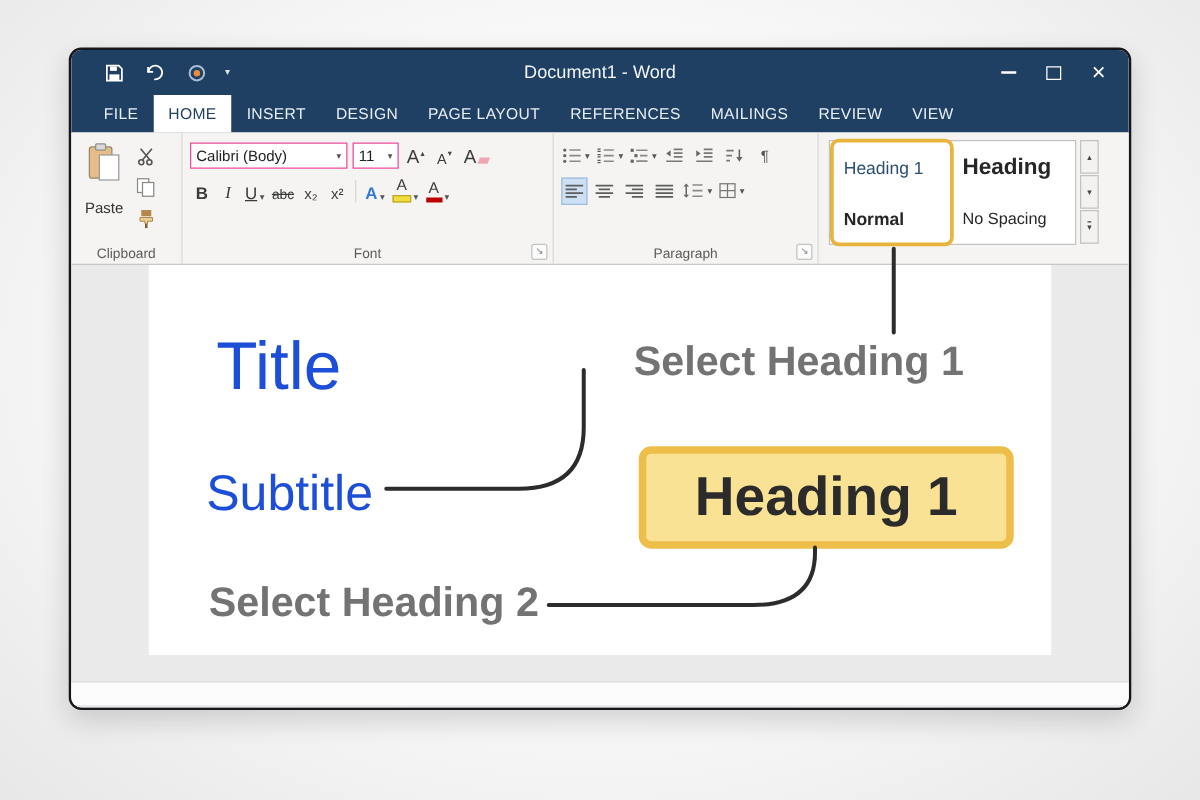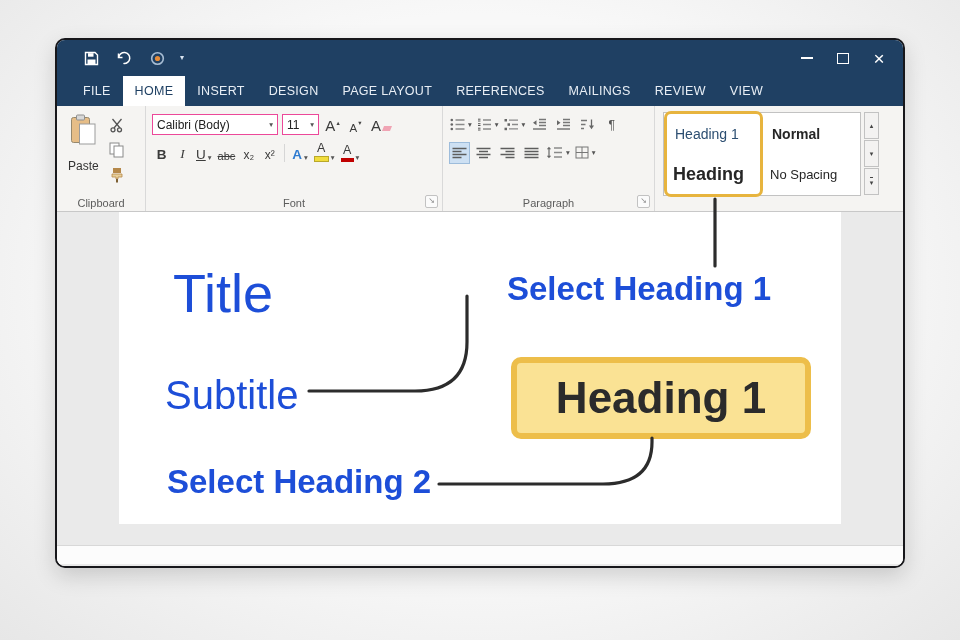--- a/index.html
+++ b/index.html
@@ -97,21 +97,21 @@
     display:flex;align-items:center;justify-content:center;font-size:7px;color:#444;flex-direction:column;}
   .more-glyph{border-top:1.5px solid #444;padding-top:1px;font-size:7px;line-height:1;}
 
   
   .content{flex:1 1 auto;position:relative;background:#eaeaea;}
   .page{position:absolute;left:62px;top:0;width:722px;height:312px;background:#fff;}
   .statusbar{position:absolute;left:0;right:0;bottom:2px;height:18px;background:#fcfcfc;border-top:1px solid #d8d8d8;}
   .doc-item{position:absolute;line-height:1.15;color:#1d4ed8;white-space:nowrap;}
   .doc-title{left:54px;top:50px;font-size:54px;}
   .doc-subtitle{left:46px;top:160px;font-size:40px;}
-  .callout{font-weight:700;font-size:33px;color:#1d4ed8;}
+  .callout{font-weight:700;font-size:33px;color:#737373;}
   .callout1{left:388px;top:58px;}
   .callout2{left:48px;top:251px;text-align:right;}
   .hbox{left:392px;top:145px;width:300px;height:82px;box-sizing:border-box;
     background:var(--highlight-box-fill,#fae294);border:6px solid var(--highlight-box-border,#edbe4a);
     border-radius:10px;display:flex;align-items:center;justify-content:center;
     font-size:44px;font-weight:600;color:#2b2b2b;}
 
   
   .connectors{position:absolute;left:0;top:0;width:846px;height:526px;z-index:40;pointer-events:none;}
   .connector-path{stroke:var(--connector,#2c2c2c);stroke-width:3.2;fill:none;stroke-linecap:round;}
@@ -138,20 +138,21 @@
             </svg>
         </span>
         <span class="small-btn">
           <svg width="15" height="15" viewBox="0 0 15 15">
               <circle cx="7.5" cy="7.5" r="5.8" fill="none" stroke="#a7bdd4" stroke-width="1.6"></circle>
               <circle cx="7.5" cy="7.5" r="2.6" fill="#e78c3a"></circle>
             </svg>
         </span>
         <span class="qat-dd">▾</span>
       </div>
+      <div class="win-title">Document1 - Word</div>
       <div class="win-controls">
         <span class="wc">
             <span class="min-glyph"></span>
           </span>
         <span class="wc">
             <span class="max-glyph"></span>
           </span>
         <span class="wc">
             <span class="close-glyph">×</span>
           </span>
@@ -353,22 +354,22 @@
             <span class="dd">▾</span>
             </span>
         </div>
         <div class="rgroup-label">Paragraph</div>
         <span class="launcher">↘</span>
       </div>
 
       <div class="rgroup g-styles" style="border-right:none;">
         <div class="gallery">
           <div class="style-item s-heading1">Heading 1</div>
+          <div class="style-item s-heading">Heading</div>
           <div class="style-item s-normal">Normal</div>
-          <div class="style-item s-heading">Heading</div>
           <div class="style-item s-nospacing">No Spacing</div>
         </div>
         <div class="style-highlight"></div>
         <div class="scrollstrip">
           <span class="scrollbtn">▴</span>
           <span class="scrollbtn">▾</span>
           <span class="scrollbtn">
               <span class="more-glyph">▾</span>
             </span>
         </div>

